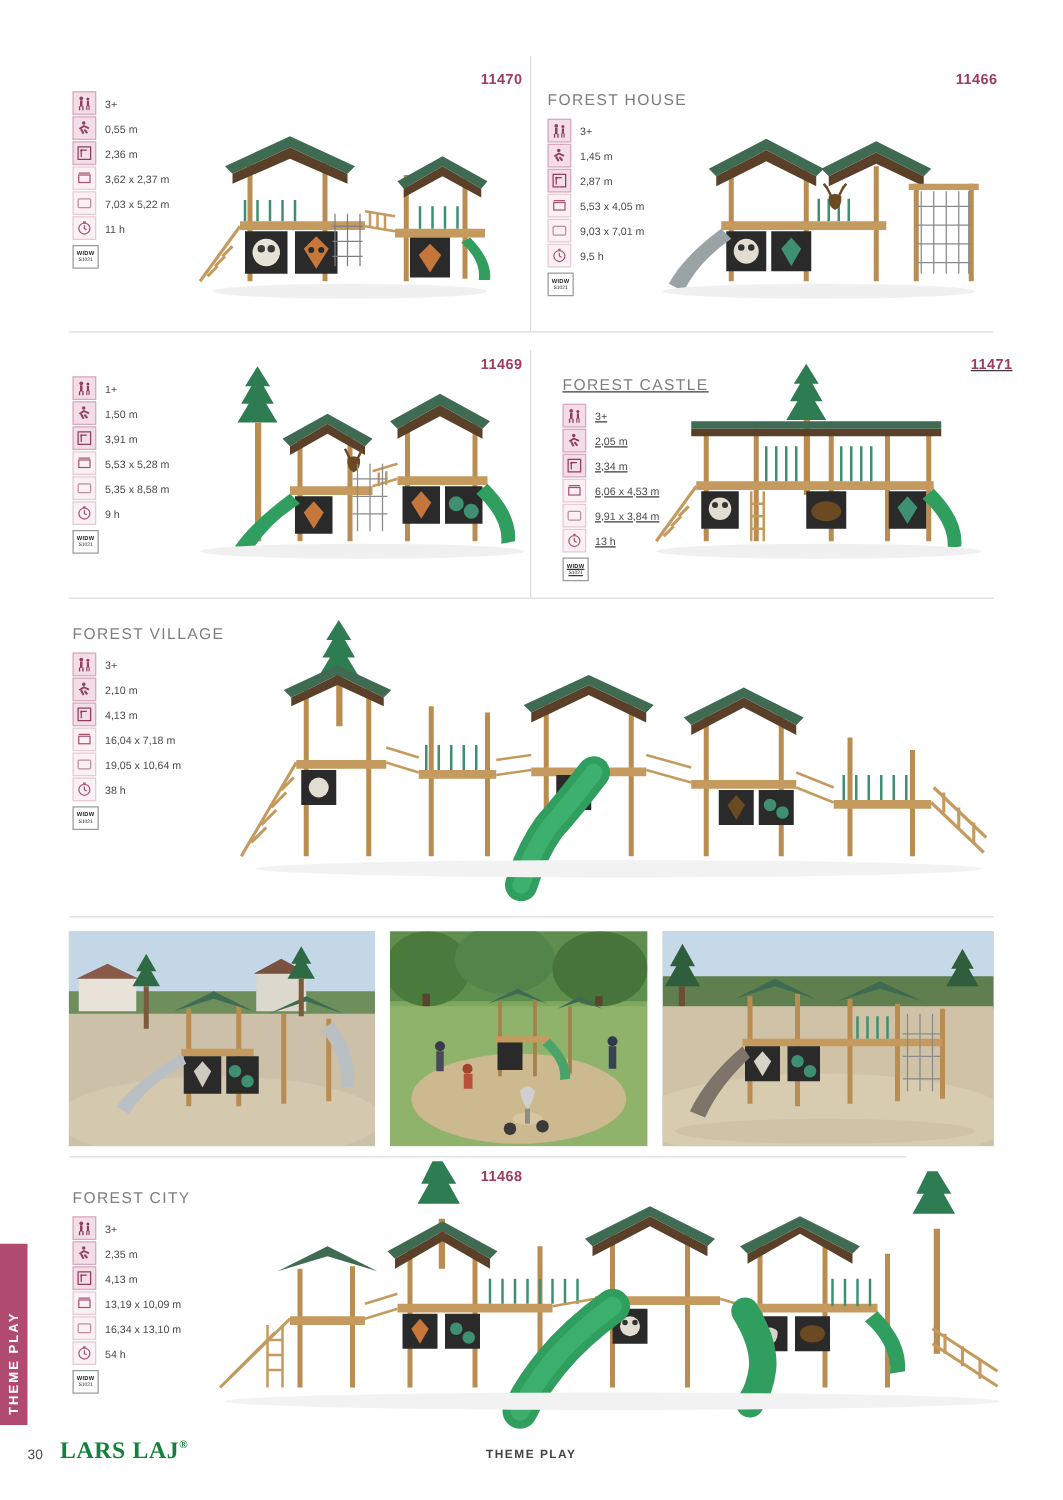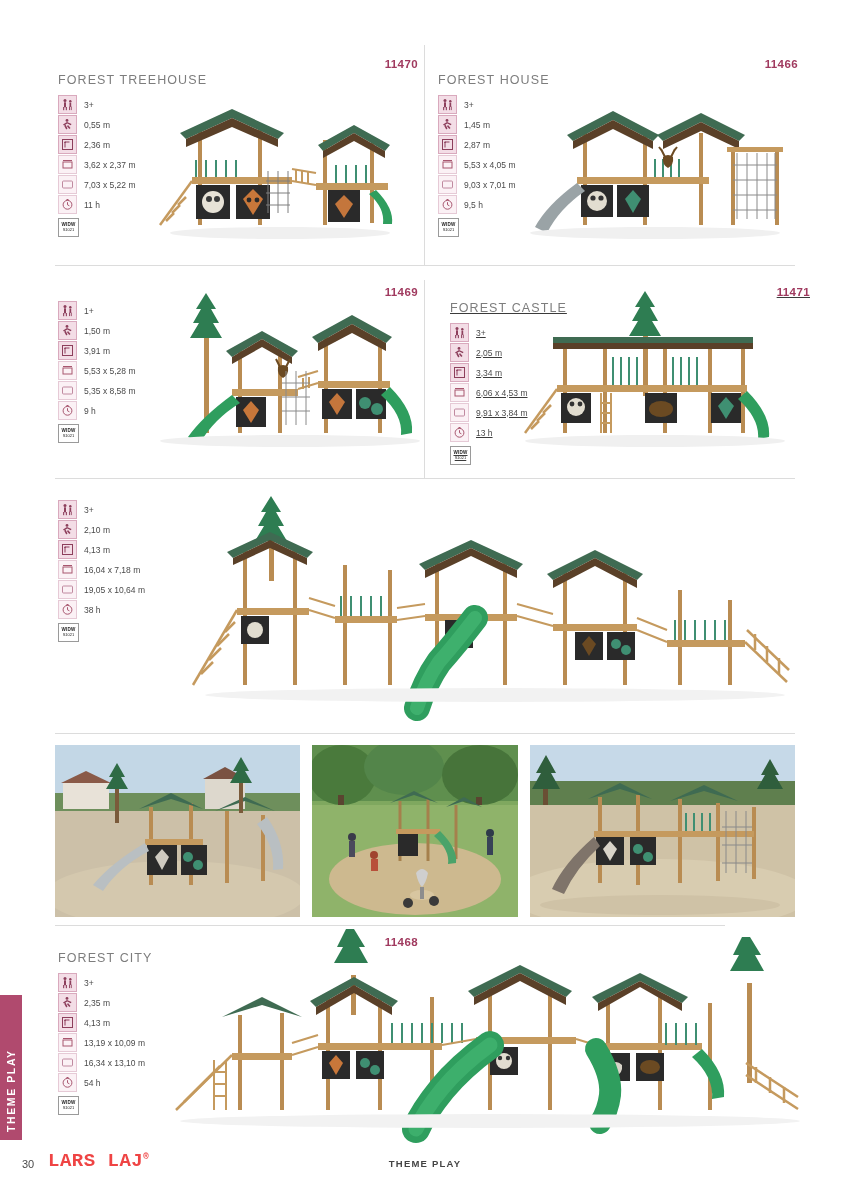--- a/index.html
+++ b/index.html
@@ -101,23 +101,23 @@
   .photo { position:absolute; overflow:hidden; background:#cfd6c7; }
   .photo svg { display:block; }
 
   
   .footer-num {
     position:absolute; left:22px; top:1158px;
     font-size:11px; color:#4a4a4a;
   }
   .logo {
     position:absolute; left:48px; top:1150px;
-    font-size:19px; font-weight:bold; color:#ef4444;
+    font-size:19px; font-weight:bold; color:#15803d;
     letter-spacing:.5px;
-    font-family:Liberation Mono, monospace;
+    font-family:Liberation Serif, serif;
   }
   .logo sup { font-size:9px; vertical-align:super; }
   .footer-center {
     position:absolute; left:0; right:0; top:1158px;
     text-align:center;
     font-size:9.5px; color:#444; letter-spacing:1.2px; font-weight:bold;
   }
 </style>
 </head>
 <body>
@@ -130,21 +130,20 @@
 
   <div class="hline" style="left:55px; top:265px; width:740px;"></div>
   <div class="hline" style="left:55px; top:478px; width:740px;"></div>
   <div class="hline" style="left:55px; top:733px; width:740px;"></div>
   <div class="hline" style="left:55px; top:925px; width:670px;"></div>
   <div class="vline" style="left:424px; top:45px; height:220px;"></div>
   <div class="vline" style="left:424px; top:280px; height:198px;"></div>
 
   <div class="cell" style="left:58px; top:58px; width:360px;">
     <div class="code">11470</div>
-    <div class="pname">FOREST TREEHOUSE</div>
     <div class="specs">
       <div class="spec-row">
         <div class="spec-ico">
           <svg width="13" height="13" viewBox="0 0 13 13">
               <circle cx="4" cy="2.6" r="1.5" fill="#8d3f5c"></circle>
               <rect x="3" y="4.3" width="2" height="5" fill="#8d3f5c"></rect>
               <rect x="2.1" y="9" width="1.1" height="3.2" fill="#8d3f5c"></rect>
               <rect x="4.8" y="9" width="1.1" height="3.2" fill="#8d3f5c"></rect>
               <circle cx="9.3" cy="3.2" r="1.2" fill="#8d3f5c"></circle>
               <rect x="8.5" y="4.7" width="1.7" height="4.2" fill="#8d3f5c"></rect>
@@ -668,20 +667,21 @@
         <line x1="20" y1="148" x2="52" y2="104"></line>
         <line x1="26" y1="144" x2="34" y2="136"></line>
           <line x1="32" y1="136" x2="40" y2="128"></line>
         <line x1="38" y1="128" x2="46" y2="120"></line>
       </g>
       <ellipse cx="150" cy="156" rx="130" ry="6" fill="#f0f0f0"></ellipse>
     </svg>
   </div>
 
   <div class="cell" style="left:58px; top:500px; width:360px;">
+    <div class="pname">FOREST VILLAGE</div>
     <div class="specs">
       <div class="spec-row">
         <div class="spec-ico">
           <svg width="13" height="13" viewBox="0 0 13 13">
               <circle cx="4" cy="2.6" r="1.5" fill="#8d3f5c"></circle>
               <rect x="3" y="4.3" width="2" height="5" fill="#8d3f5c"></rect>
               <rect x="2.1" y="9" width="1.1" height="3.2" fill="#8d3f5c"></rect>
               <rect x="4.8" y="9" width="1.1" height="3.2" fill="#8d3f5c"></rect>
               <circle cx="9.3" cy="3.2" r="1.2" fill="#8d3f5c"></circle>
               <rect x="8.5" y="4.7" width="1.7" height="4.2" fill="#8d3f5c"></rect>

